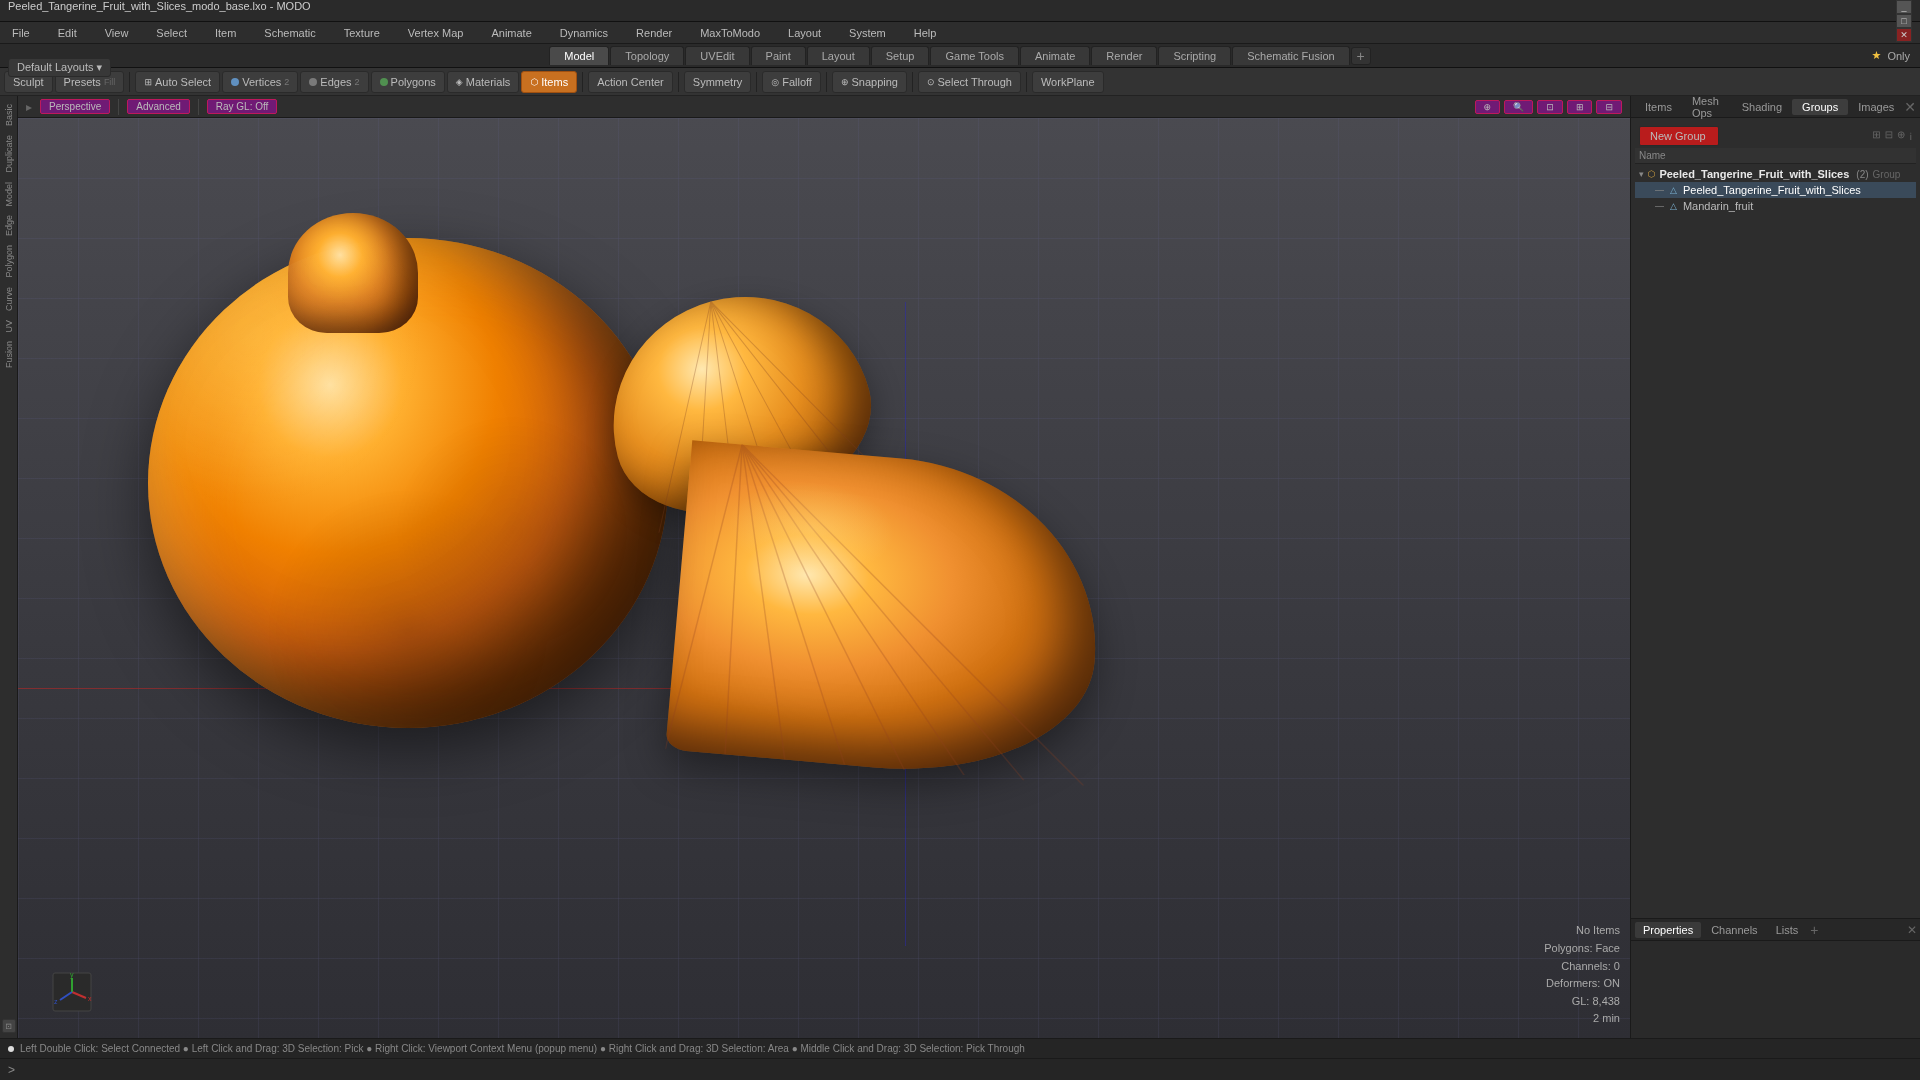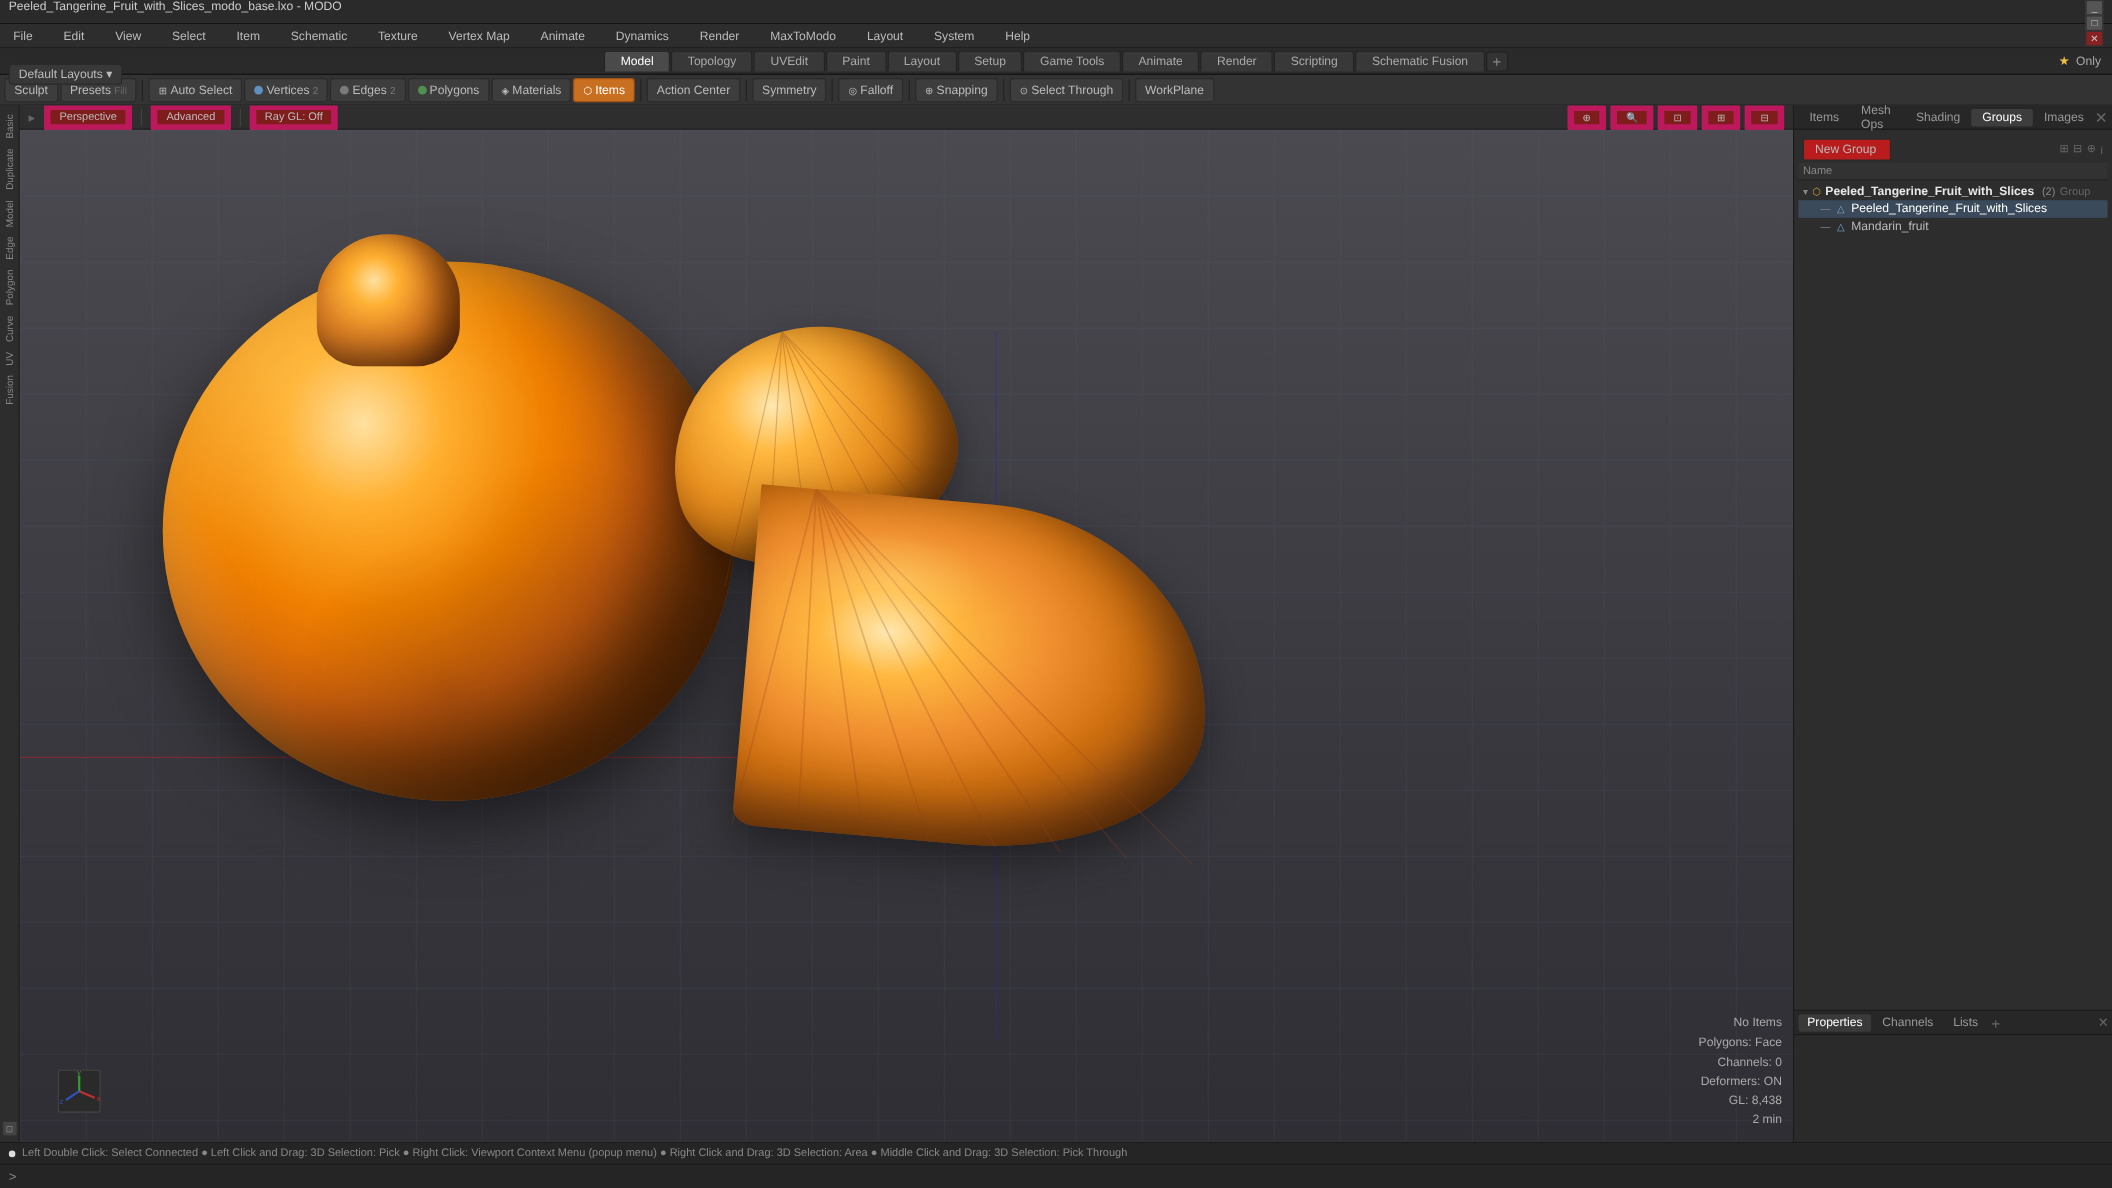--- a/index.html
+++ b/index.html
@@ -168,23 +168,23 @@
       height: 22px;
       background: #2e2e2e;
       display: flex;
       align-items: center;
       padding: 0 8px;
       gap: 8px;
       border-bottom: 1px solid #1a1a1a;
     }
     .viewport-btn {
       padding: 1px 8px;
-      background: #7f1d1d;
+      background: #701a75;
       color: #bbb;
-      border: 6px solid #be185d;
+      border: 1px solid #be185d;
       border-radius: 2px;
       font-size: 10px;
       cursor: pointer;
     }
     .viewport-separator { width: 1px; height: 16px; background: #444; }
 
     #viewport-canvas {
       width: 100%;
       height: calc(100% - 22px);
       position: relative;

